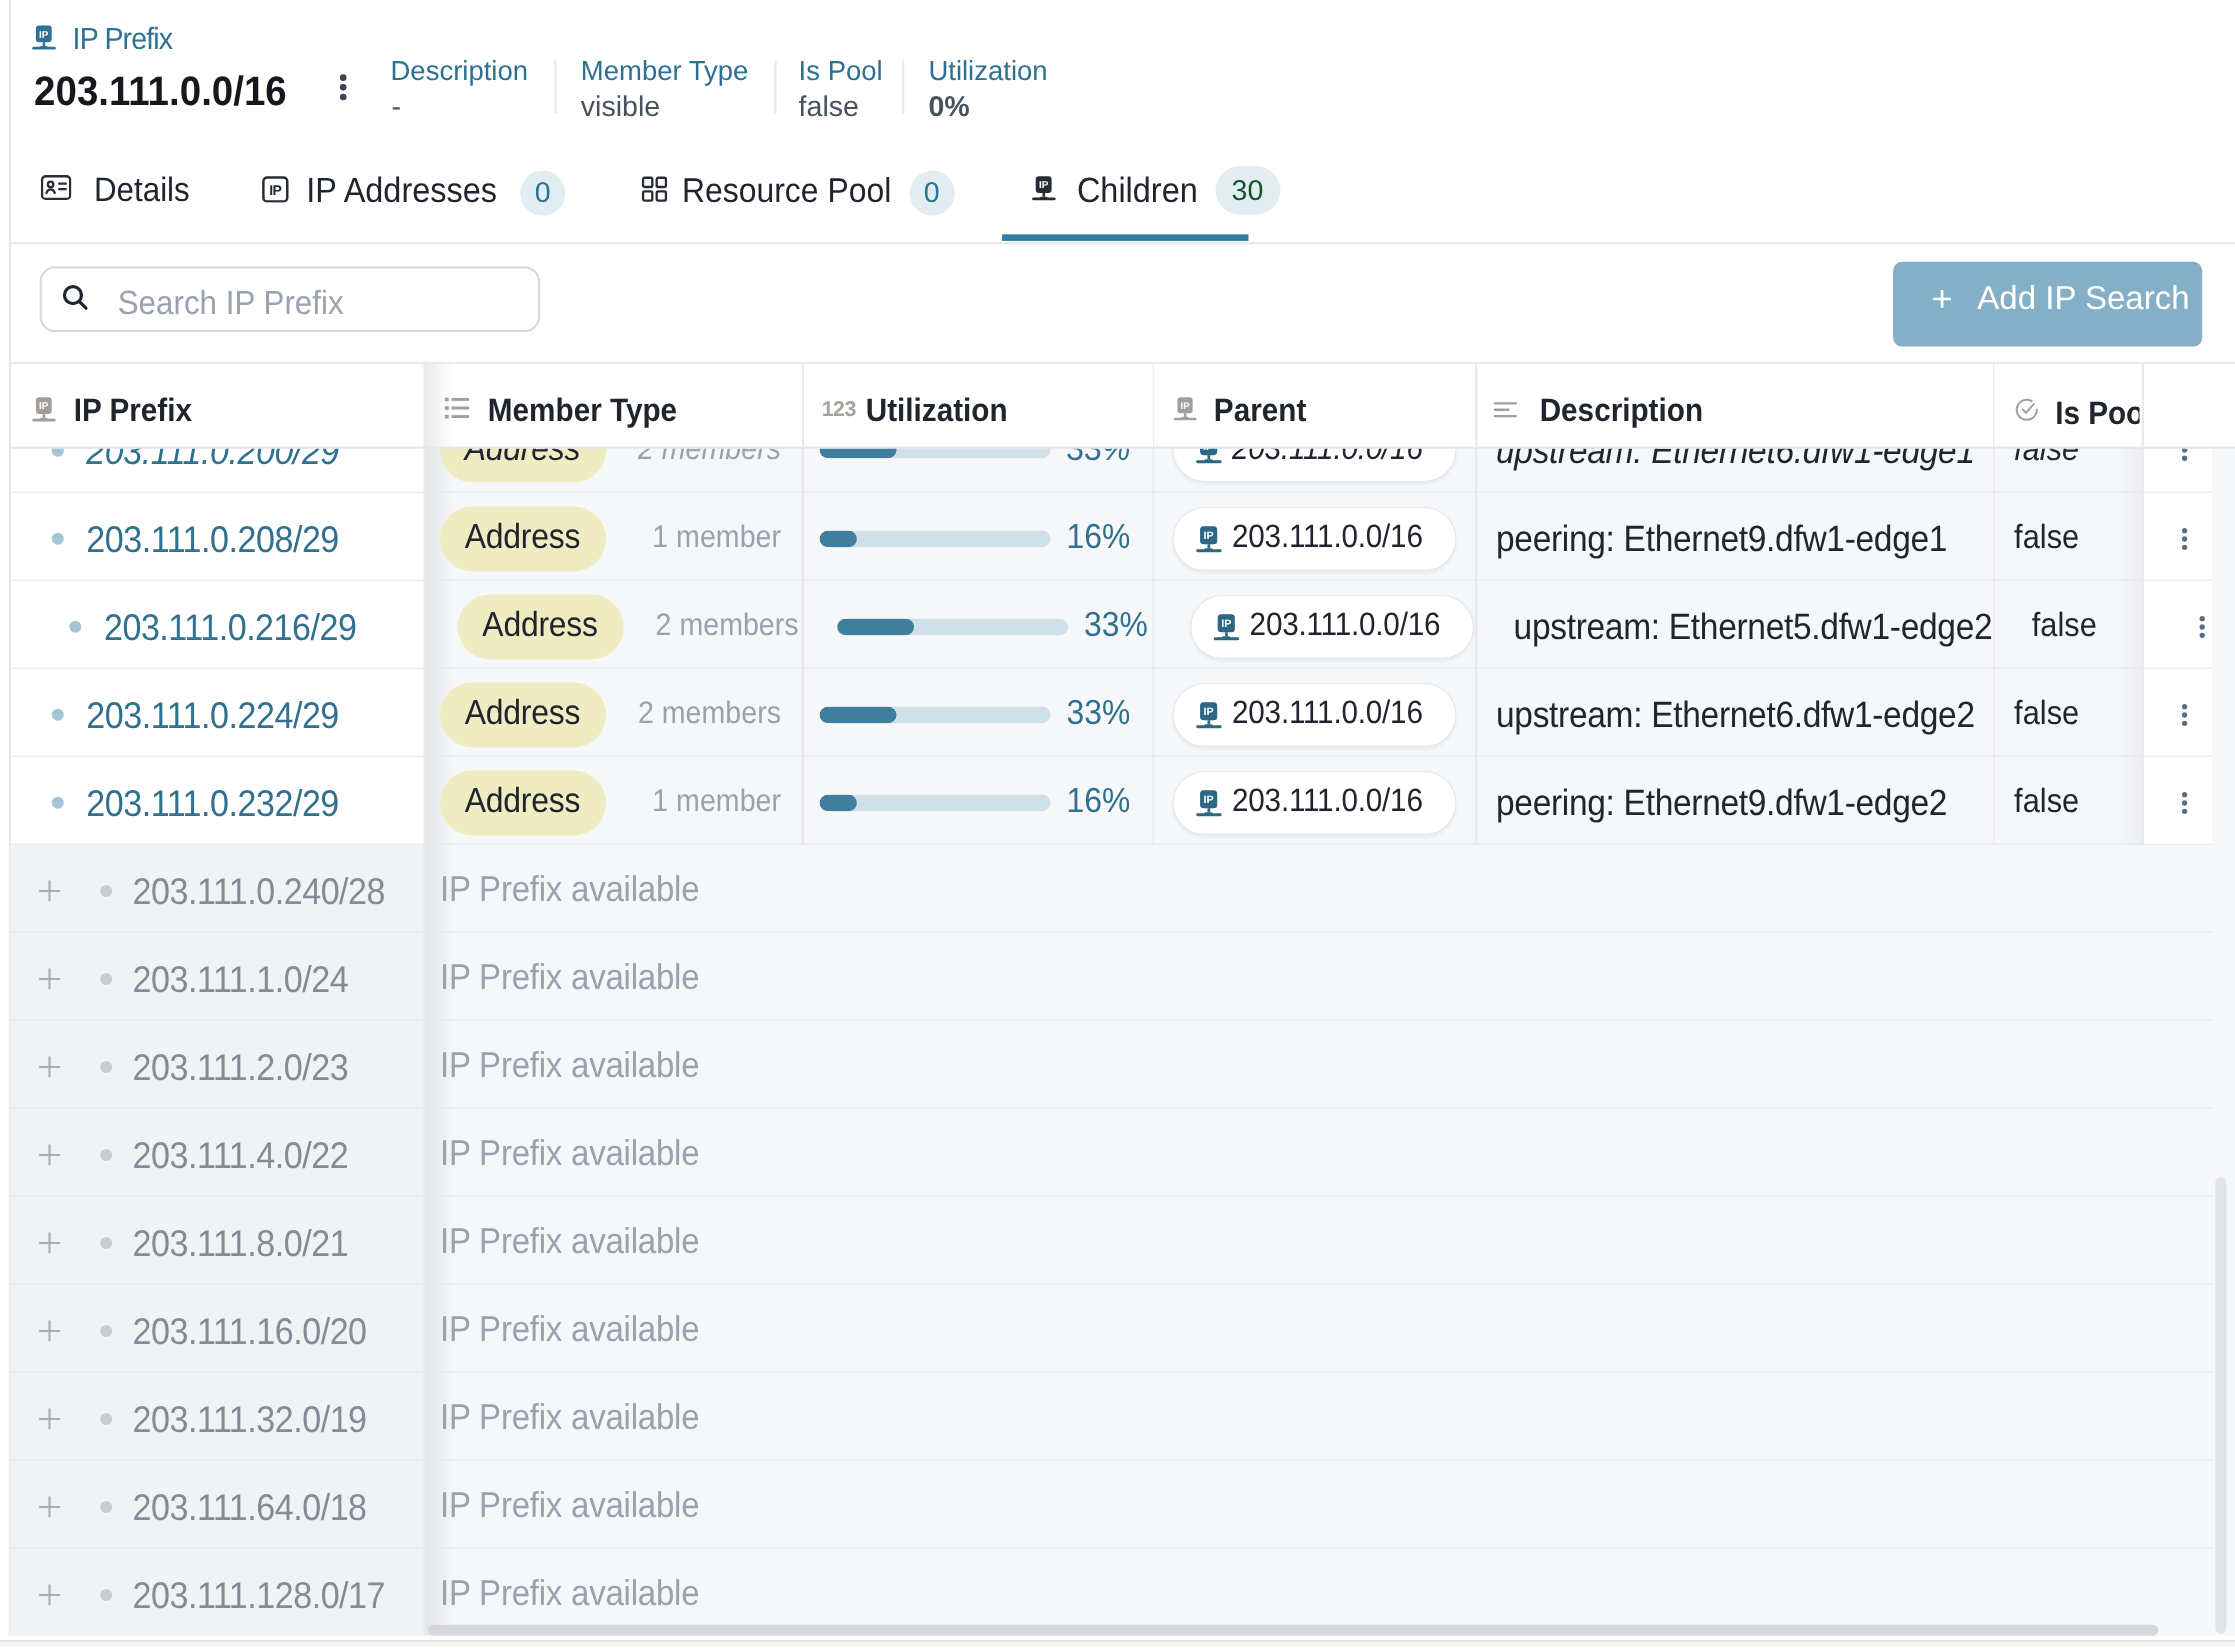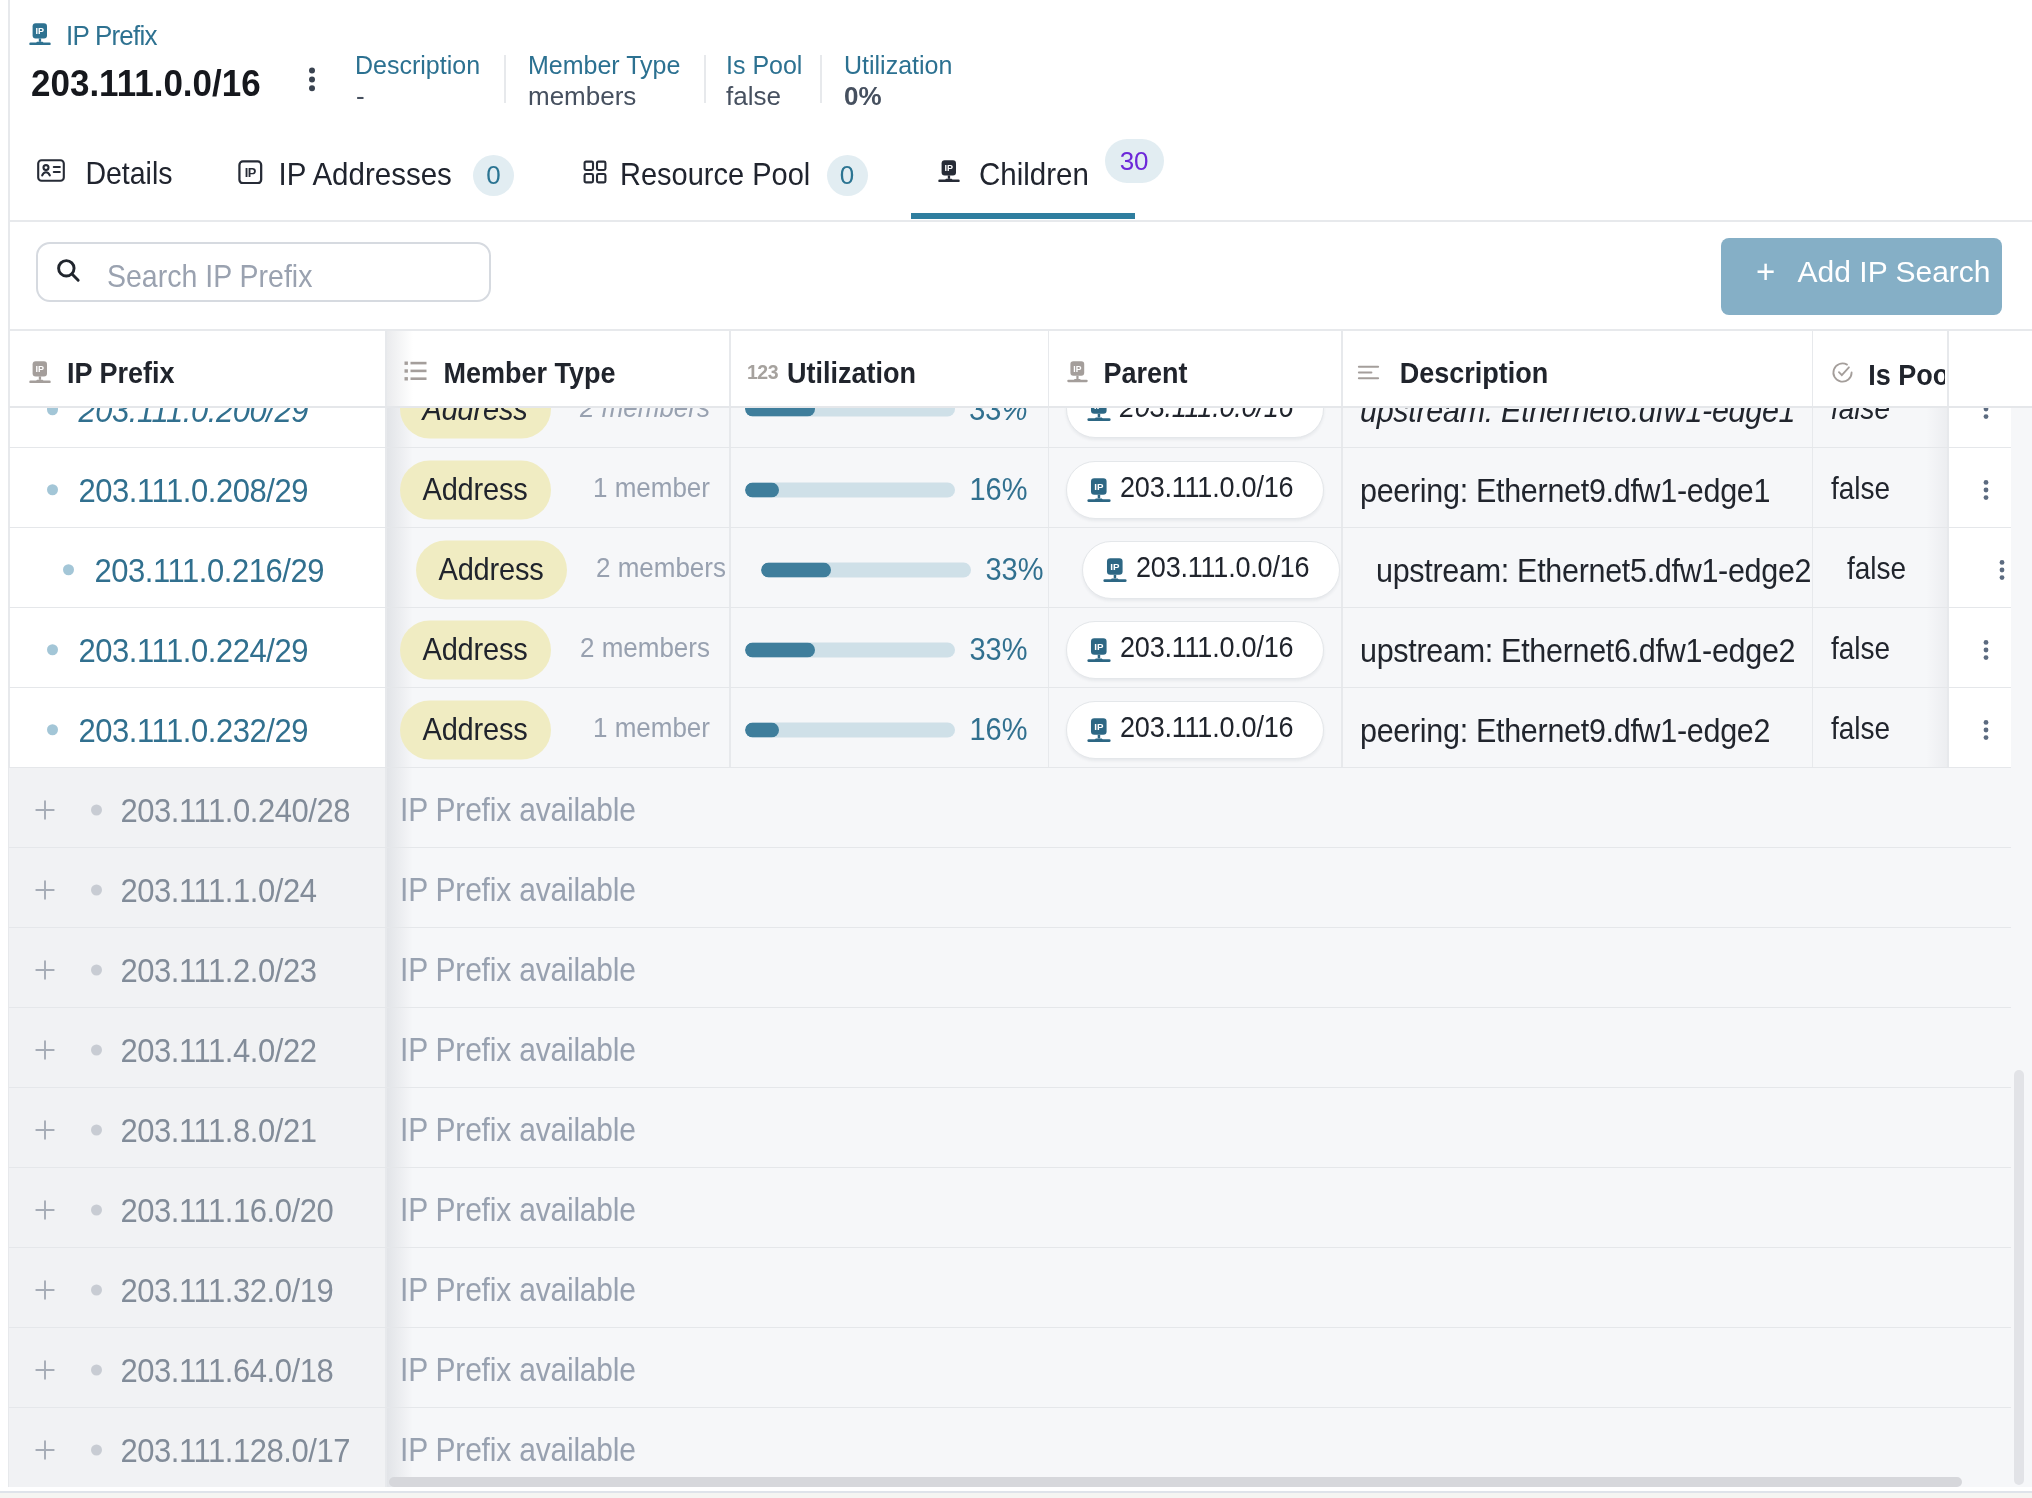--- a/index.html
+++ b/index.html
@@ -31,21 +31,21 @@
       <circle cx="4" cy="3.6" r="3" fill="#3a4350"></circle>
       <circle cx="4" cy="12.4" r="3" fill="#3a4350"></circle>
       <circle cx="4" cy="21.2" r="3" fill="#3a4350"></circle>
     </svg>
 
   <div class="abs" style="left:355px;top:51px;font-size:25px;color:#2c7191;">Description</div>
   <div class="abs" style="left:356px;top:80.5px;font-size:26px;color:#46505f;">-</div>
   <div class="abs" style="left:704px;top:55px;width:1.6px;height:48px;background:#e7e9ec;"></div>
 
   <div class="abs" style="left:528px;top:51px;font-size:25px;color:#2c7191;">Member Type</div>
-  <div class="abs" style="left:528px;top:80.5px;font-size:26px;color:#46505f;">members</div>
+  <div class="abs" style="left:528px;top:80.5px;font-size:26px;color:#46505f;">visible</div>
   <div class="abs" style="left:504px;top:55px;width:1.6px;height:48px;background:#e7e9ec;"></div>
 
   <div class="abs" style="left:726px;top:51px;font-size:25px;color:#2c7191;">Is Pool</div>
   <div class="abs" style="left:726px;top:80.5px;font-size:26px;color:#46505f;">false</div>
   <div class="abs" style="left:820px;top:55px;width:1.6px;height:48px;background:#e7e9ec;"></div>
 
   <div class="abs" style="left:844px;top:51px;font-size:25px;color:#2c7191;">Utilization</div>
   <div class="abs" style="left:844px;top:80.5px;font-size:26px;font-weight:700;color:#46505f;">0%</div>
 
   <div class="abs" style="left:37.4px;top:159px;">
@@ -81,21 +81,21 @@
   <div class="abs" style="left:937px;top:159px;width:24px;height:24px;">
       <svg width="24" height="24" viewBox="0 0 24 24" style="display:block">
 <rect x="4.6" y="1.2" width="14.4" height="15.2" rx="3" fill="#262b36"></rect>
 <text x="11.8" y="12.2" font-family="Liberation Sans, sans-serif" font-size="9" font-weight="bold" fill="#fff" text-anchor="middle">IP</text>
 <rect x="10.8" y="16.4" width="2.3" height="3.4" fill="#262b36"></rect>
 <path d="M9 19.8h5.6l1.6 2.2H7.4z" fill="#262b36"></path>
 <rect x="1.3" y="20.6" width="21.4" height="2.5" rx="1.2" fill="#262b36"></rect>
 </svg>
     </div>
   <div class="abs" style="left:979px;top:156px;font-size:29.5px;color:#20242e;transform:scaleY(1.08);transform-origin:left top;">Children</div>
-  <div class="abs" style="left:1104.6px;top:139px;width:59px;height:44px;border-radius:22px;background:#e2edf2;color:#6d28d9;font-size:26px;display:flex;align-items:center;justify-content:center;">30</div>
+  <div class="abs" style="left:1104.6px;top:151px;width:59px;height:44px;border-radius:22px;background:#e2edf2;color:#14532d;font-size:26px;display:flex;align-items:center;justify-content:center;">30</div>
 
   <div class="abs" style="left:8px;top:219.5px;width:2024px;height:2px;background:#e7e9ec;"></div>
   <div class="abs" style="left:911px;top:212.5px;width:224px;height:6px;background:#2f7e9f;"></div>
 
   <div class="abs" style="left:36px;top:242.3px;width:455px;height:60px;border:2px solid #d6dae0;border-radius:14px;background:#fff;"></div>
   <div class="abs" style="left:54px;top:256px;">
       <svg width="29" height="29" viewBox="0 0 24 24" fill="none" stroke="#20252d" stroke-width="2.4" stroke-linecap="round" style="display:block">
 <circle cx="10.2" cy="10.2" r="6.4"></circle>
 <path d="M15.1 15.1 L20 20"></path>
 </svg>

